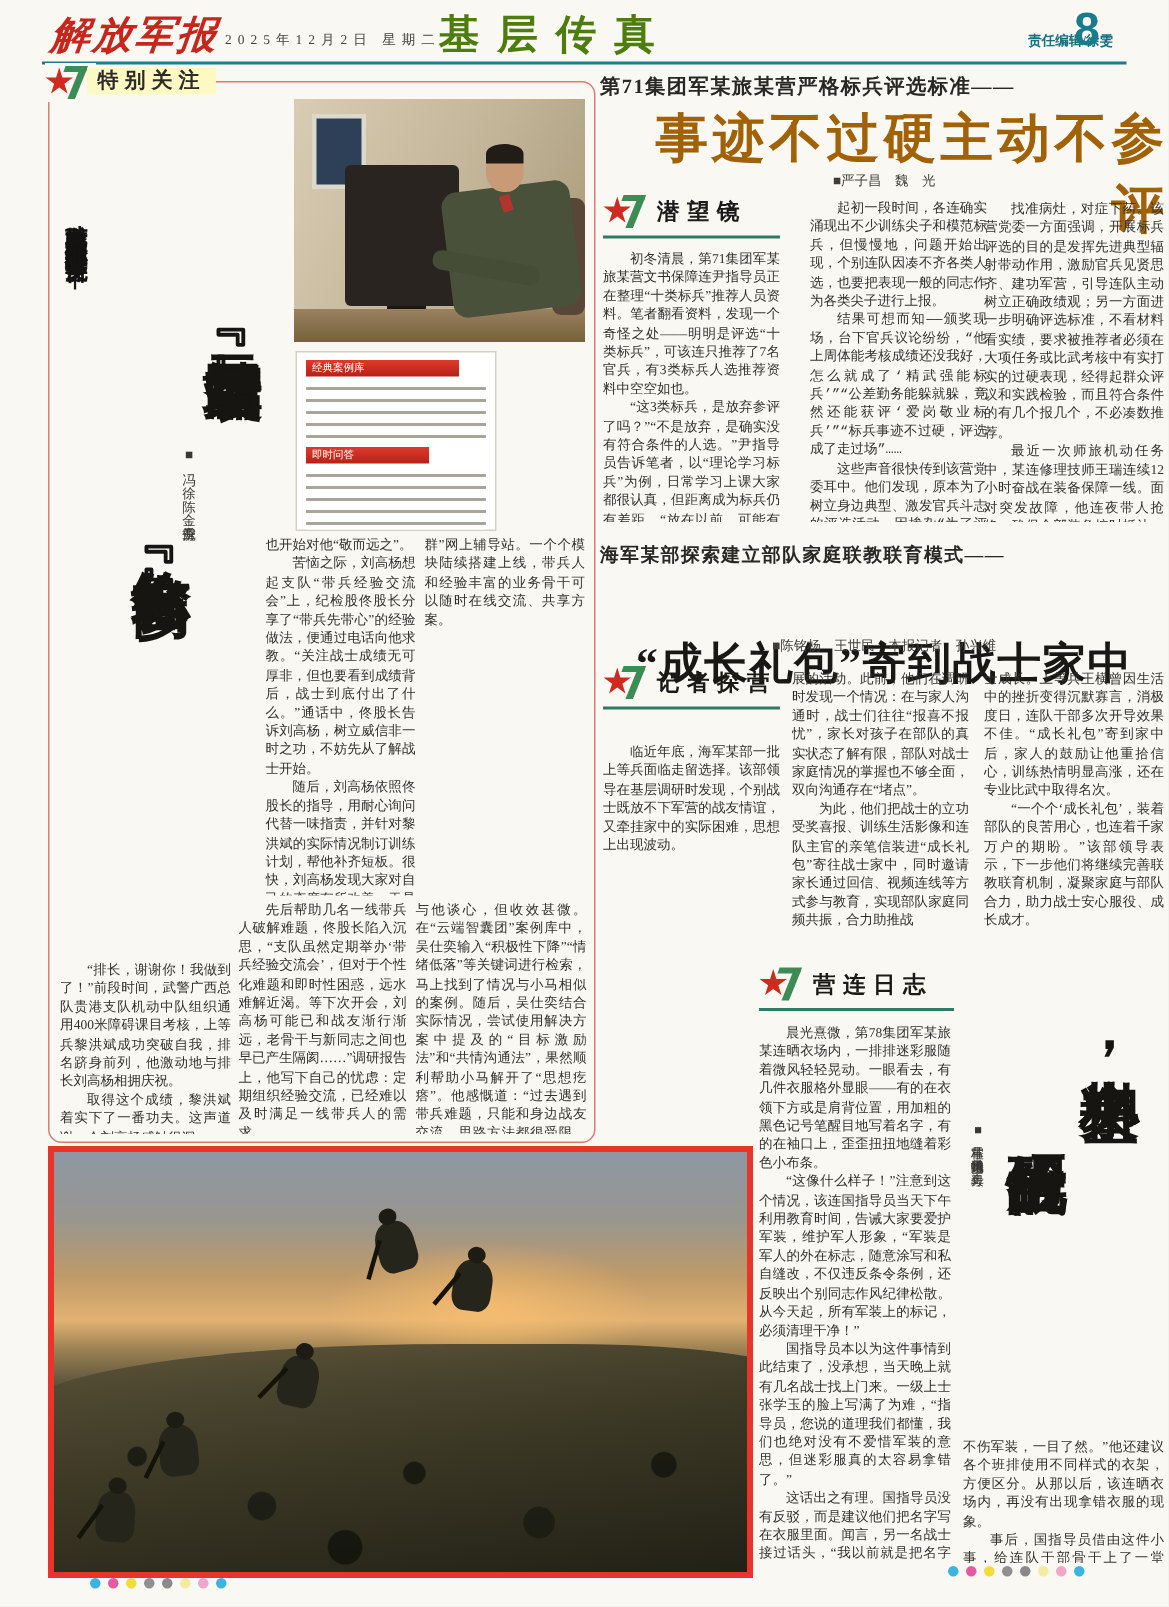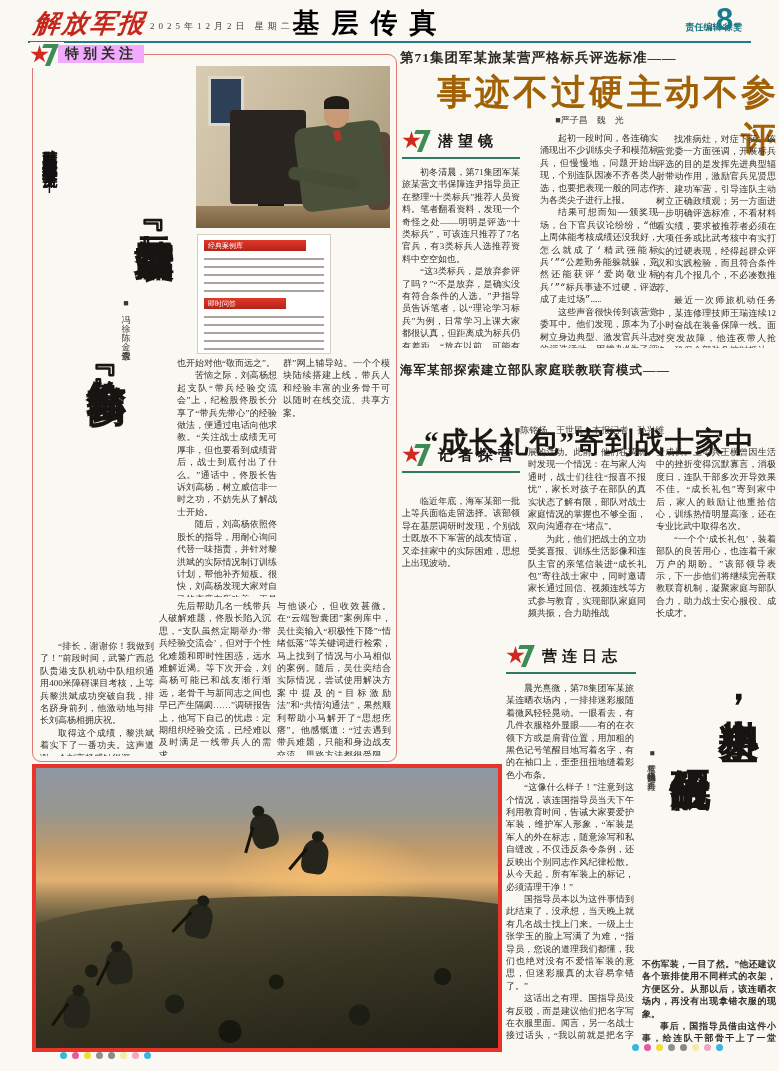--- a/index.html
+++ b/index.html
@@ -8,42 +8,42 @@
         font-family:"Liberation Serif","DejaVu Serif",serif;color:#2e2c29;overflow:hidden;}
   .abs{position:absolute;}
   .v{writing-mode:vertical-rl;}
   .sans{font-family:"Liberation Sans","DejaVu Sans",sans-serif;}
 
   
   .masthead{left:34px;top:6px;font:bold italic 26px "DejaVu Serif",serif;color:#c5271d;
             transform:skewX(-6deg);letter-spacing:2px;}
   .hdate{left:150px;top:20px;font-size:9px;letter-spacing:4px;color:#45423e;}
   .ctitle{left:0;top:5px;width:741px;text-align:center;font-weight:bold;font-size:27px;
-          letter-spacing:12px;color:#000000;}
+          letter-spacing:12px;color:#4d7c0f;}
   .editor{left:632px;top:21px;width:110px;text-align:right;font-size:9px;color:#16707d;font-weight:bold;}
   .pagenum{left:716px;top:2px;font:bold 31px "Liberation Sans",sans-serif;color:#1a7b8c;}
   .hrule{left:28px;top:41px;width:723px;height:2px;background:#1e7b8a;}
 
   
   .slogo{width:30px;height:26px;}
   .slogo .star{position:absolute;left:0;top:3px;width:19px;height:19px;background:#cf2a1f;
      clip-path:polygon(50% 0,61% 35%,98% 35%,68% 57%,79% 91%,50% 70%,21% 91%,32% 57%,2% 35%,39% 35%);}
   .slogo .sbar{position:absolute;left:13px;top:2px;width:15px;height:4px;background:#3d8b55;transform:skewX(-20deg);}
   .slogo .sstem{position:absolute;left:19px;top:4px;width:4.5px;height:20px;background:#3d8b55;transform:skewX(-22deg);}
   .seclabel{font-weight:bold;font-size:15px;letter-spacing:5px;color:#1b1a18;}
   .secline{height:2px;background:#2e7a64;}
 
   
   .col{font-size:9px;line-height:1.38;text-align:justify;color:#32302c;overflow:hidden;}
   .col p{margin:0;text-indent:2em;}
   .cont p:first-child{text-indent:0;}
 
   
   .lframe{left:32px;top:54px;width:363px;height:706px;border:1.5px solid #dd7b72;border-radius:9px;}
-  .lf-label{left:58px;top:45px;background:#f0abfc;padding:0 7px;font-weight:bold;font-size:14px;
+  .lf-label{left:58px;top:45px;background:#fef9c3;padding:0 7px;font-weight:bold;font-size:14px;
             letter-spacing:4px;}
   .lf-logo{left:30px;top:42px;background:#faf8f3;padding:0 2px;}
   .lkicker{left:40px;top:138px;height:418px;font-weight:bold;font-size:15px;letter-spacing:1px;color:#141312;}
   .ltitle{font-family:"Liberation Sans","DejaVu Sans",sans-serif;font-weight:bold;font-size:40px;
           color:#171512;letter-spacing:1px;}
   .lt1{left:128px;top:206px;height:310px;}
   .lt2{left:80px;top:348px;height:262px;}
   .lbyline{left:119px;top:298px;height:140px;font-size:9px;color:#3a3836;}
 
   
@@ -248,21 +248,21 @@
 
   <div class="abs col" style="left:506px;top:682px;width:128px;height:358px;">
       <p>晨光熹微，第78集团军某旅某连晒衣场内，一排排迷彩服随着微风轻轻晃动。一眼看去，有几件衣服格外显眼——有的在衣领下方或是肩背位置，用加粗的黑色记号笔醒目地写着名字，有的在袖口上，歪歪扭扭地缝着彩色小布条。</p>
       <p>“这像什么样子！”注意到这个情况，该连国指导员当天下午利用教育时间，告诫大家要爱护军装，维护军人形象，“军装是军人的外在标志，随意涂写和私自缝改，不仅违反条令条例，还反映出个别同志作风纪律松散。从今天起，所有军装上的标记，必须清理干净！”</p>
       <p>国指导员本以为这件事情到此结束了，没承想，当天晚上就有几名战士找上门来。一级上士张学玉的脸上写满了为难，“指导员，您说的道理我们都懂，我们也绝对没有不爱惜军装的意思，但迷彩服真的太容易拿错了。”</p>
       <p>这话出之有理。国指导员没有反驳，而是建议他们把名字写在衣服里面。闻言，另一名战士接过话头，“我以前就是把名字写在衣服里面的，可还是会被战友拿错。有一次，我3天都没找到自己的迷彩服，最后是在另一个班的战友那里找到的。”</p>
     </div>
   <div class="abs v bbyl" style="left:646px;top:748px;">■雪桂革　本报特约通讯员　王毅舟</div>
   <div class="abs v bottitle" style="left:712px;top:688px;height:258px;">小小塑料夹，</div>
   <div class="abs v bottitle" style="left:664px;top:738px;height:212px;">巧解战士忧</div>
-  <div class="abs col cont" style="left:642px;top:958px;width:134px;height:84px;font-weight:bold;">
+  <div class="abs col cont" style="left:642px;top:958px;width:134px;height:84px;">
       <p>不伤军装，一目了然。”他还建议各个班排使用不同样式的衣架，方便区分。从那以后，该连晒衣场内，再没有出现拿错衣服的现象。</p>
       <p>事后，国指导员借由这件小事，给连队干部骨干上了一堂课，“战士看似出格的举动，背后也许有着不得已的原因。作为带兵人，不能只看表面现象批评了事，只有找到症结所在，才能把问题彻底解决掉。”</p>
     </div>
 
   <div class="abs dots" style="left:632px;top:1044px;">
       <span class="dot" style="background: rgb(58, 181, 224);"></span>
       <span class="dot" style="background: rgb(232, 90, 160);"></span>
       <span class="dot" style="background: rgb(242, 220, 60);"></span>
       <span class="dot" style="background: rgb(144, 144, 144);"></span>
       <span class="dot" style="background: rgb(138, 138, 138);"></span>

